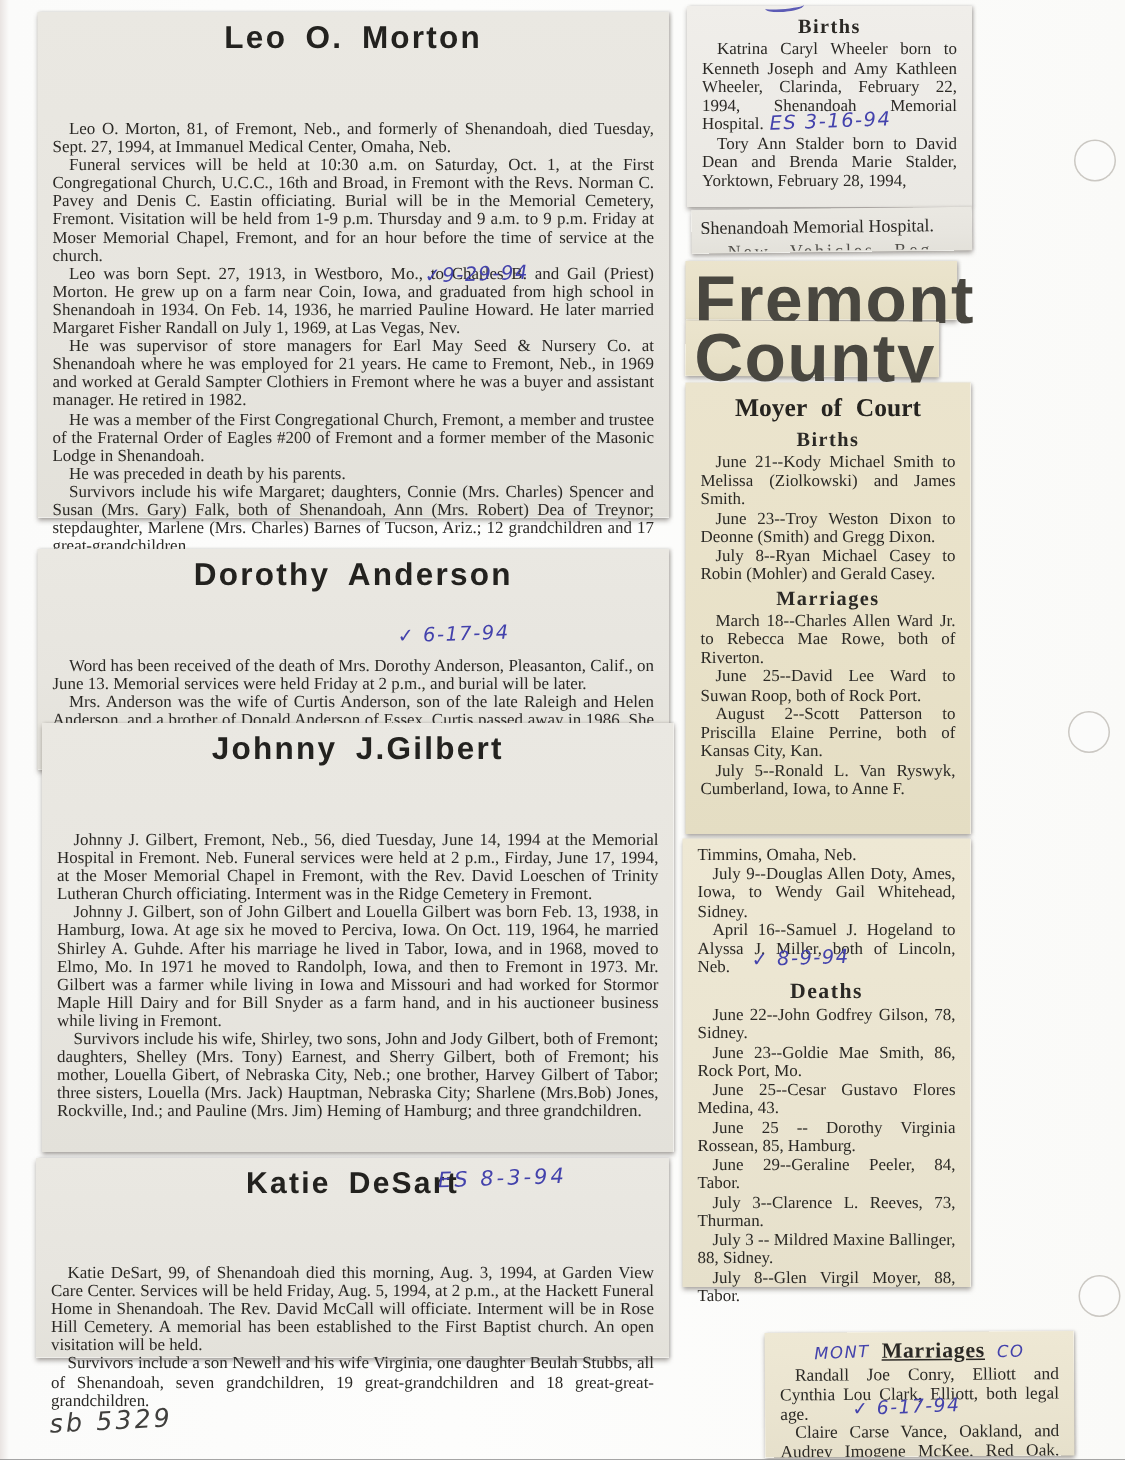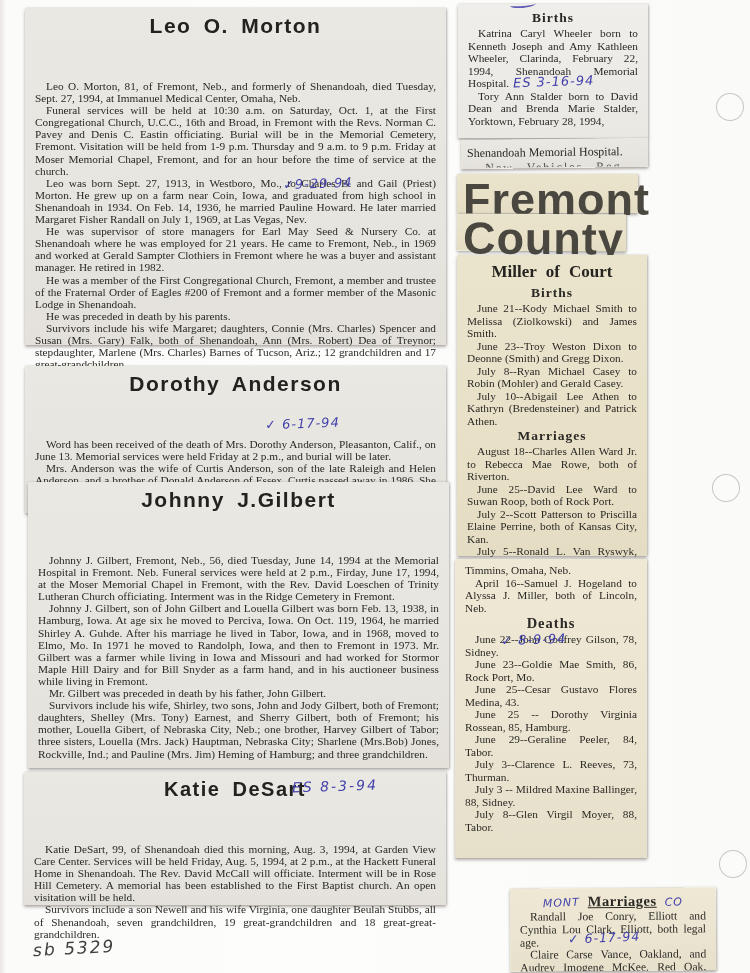--- a/index.html
+++ b/index.html
@@ -91,21 +91,20 @@
       <p>Mrs. Anderson was the wife of Curtis Anderson, son of the late Raleigh and Helen Anderson, and a brother of Donald Anderson of Essex. Curtis passed away in 1986. She is survived by two sons, Steven of Sacramento, Calif., and John of Houston, Texas, and four grandchildren.</p>
     </div>
     <span class="hw hw-note" style="left:240px;top:50px;font-size:13px;">✓ 6-17-94</span>
   </div>
 
   <div class="clip" style="left:28px;top:482px;width:421px;height:286px;">
     <div class="obit-title">Johnny J.Gilbert</div>
     <div class="body-text">
       <p>Johnny J. Gilbert, Fremont, Neb., 56, died Tuesday, June 14, 1994 at the Memorial Hospital in Fremont. Neb. Funeral services were held at 2 p.m., Firday, June 17, 1994, at the Moser Memorial Chapel in Fremont, with the Rev. David Loeschen of Trinity Lutheran Church officiating. Interment was in the Ridge Cemetery in Fremont.</p>
       <p>Johnny J. Gilbert, son of John Gilbert and Louella Gilbert was born Feb. 13, 1938, in Hamburg, Iowa. At age six he moved to Perciva, Iowa. On Oct. 119, 1964, he married Shirley A. Guhde. After his marriage he lived in Tabor, Iowa, and in 1968, moved to Elmo, Mo. In 1971 he moved to Randolph, Iowa, and then to Fremont in 1973. Mr. Gilbert was a farmer while living in Iowa and Missouri and had worked for Stormor Maple Hill Dairy and for Bill Snyder as a farm hand, and in his auctioneer business while living in Fremont.</p>
-      <p>Mr. Gilbert was preceded in death by his father, John Gilbert.</p>
       <p>Survivors include his wife, Shirley, two sons, John and Jody Gilbert, both of Fremont; daughters, Shelley (Mrs. Tony) Earnest, and Sherry Gilbert, both of Fremont; his mother, Louella Gibert, of Nebraska City, Neb.; one brother, Harvey Gilbert of Tabor; three sisters, Louella (Mrs. Jack) Hauptman, Nebraska City; Sharlene (Mrs.Bob) Jones, Rockville, Ind.; and Pauline (Mrs. Jim) Heming of Hamburg; and three grandchildren.</p>
     </div>
   </div>
 
   <div class="clip" style="left:24px;top:772px;width:422px;height:133px;">
     <div class="obit-title" style="font-size:20px;">Katie DeSart</div>
     <span class="hw hw-note" style="left:268px;top:6px;font-size:14px;letter-spacing:2px;">ES 8-3-94</span>
     <div class="body-text">
       <p>Katie DeSart, 99, of Shenandoah died this morning, Aug. 3, 1994, at Garden View Care Center. Services will be held Friday, Aug. 5, 1994, at 2 p.m., at the Hackett Funeral Home in Shenandoah. The Rev. David McCall will officiate. Interment will be in Rose Hill Cemetery. A memorial has been established to the First Baptist church. An open visitation will be held.</p>
       <p>Survivors include a son Newell and his wife Virginia, one daughter Beulah Stubbs, all of Shenandoah, seven grandchildren, 19 great-grandchildren and 18 great-great-grandchildren.</p>
@@ -130,40 +129,40 @@
   </div>
 
   <div class="clip tan" style="left:457px;top:174px;width:181px;height:39px;padding:2px 6px;">
     <div class="headline">Fremont</div>
   </div>
   <div class="clip tan" style="left:457px;top:214px;width:169px;height:37px;padding:1px 6px;transform:rotate(0.3deg);">
     <div class="headline">County</div>
   </div>
 
   <div class="clip tan" style="left:457px;top:255px;width:190px;height:301px;">
-    <div class="clerk-head">Miller of Court</div>
+    <div class="clerk-head">Moyer of Court</div>
     <div class="sub-head">Births</div>
     <div class="col-text">
       <p>June 21--Kody Michael Smith to Melissa (Ziolkowski) and James Smith.</p>
       <p>June 23--Troy Weston Dixon to Deonne (Smith) and Gregg Dixon.</p>
       <p>July 8--Ryan Michael Casey to Robin (Mohler) and Gerald Casey.</p>
-      <p>July 10--Abigail Lee Athen to Kathryn (Bredensteiner) and Patrick Athen.</p>
     </div>
     <div class="sub-head">Marriages</div>
     <div class="col-text">
-      <p>August 18--Charles Allen Ward Jr. to Rebecca Mae Rowe, both of Riverton.</p>
+      <p>March 18--Charles Allen Ward Jr. to Rebecca Mae Rowe, both of Riverton.</p>
       <p>June 25--David Lee Ward to Suwan Roop, both of Rock Port.</p>
-      <p>July 2--Scott Patterson to Priscilla Elaine Perrine, both of Kansas City, Kan.</p>
+      <p>August 2--Scott Patterson to Priscilla Elaine Perrine, both of Kansas City, Kan.</p>
       <p>July 5--Ronald L. Van Ryswyk, Cumberland, Iowa, to Anne F.</p>
     </div>
   </div>
 
   <div class="clip tan2" style="left:455px;top:559px;width:192px;height:299px;">
     <div class="col-text">
       <p style="text-indent:0;">Timmins, Omaha, Neb.</p>
+      <p>July 9--Douglas Allen Doty, Ames, Iowa, to Wendy Gail Whitehead, Sidney.</p>
       <p>April 16--Samuel J. Hogeland to Alyssa J. Miller, both of Lincoln, Neb.</p>
     </div>
     <span class="hw hw-note" style="left:46px;top:73px;font-size:13px;">✓ 8-9-94</span>
     <div class="sub-head" style="font-size:14.5px;text-align:center;">Deaths</div>
     <div class="col-text">
       <p>June 22--John Godfrey Gilson, 78, Sidney.</p>
       <p>June 23--Goldie Mae Smith, 86, Rock Port, Mo.</p>
       <p>June 25--Cesar Gustavo Flores Medina, 43.</p>
       <p>June 25 -- Dorothy Virginia Rossean, 85, Hamburg.</p>
       <p>June 29--Geraline Peeler, 84, Tabor.</p>

